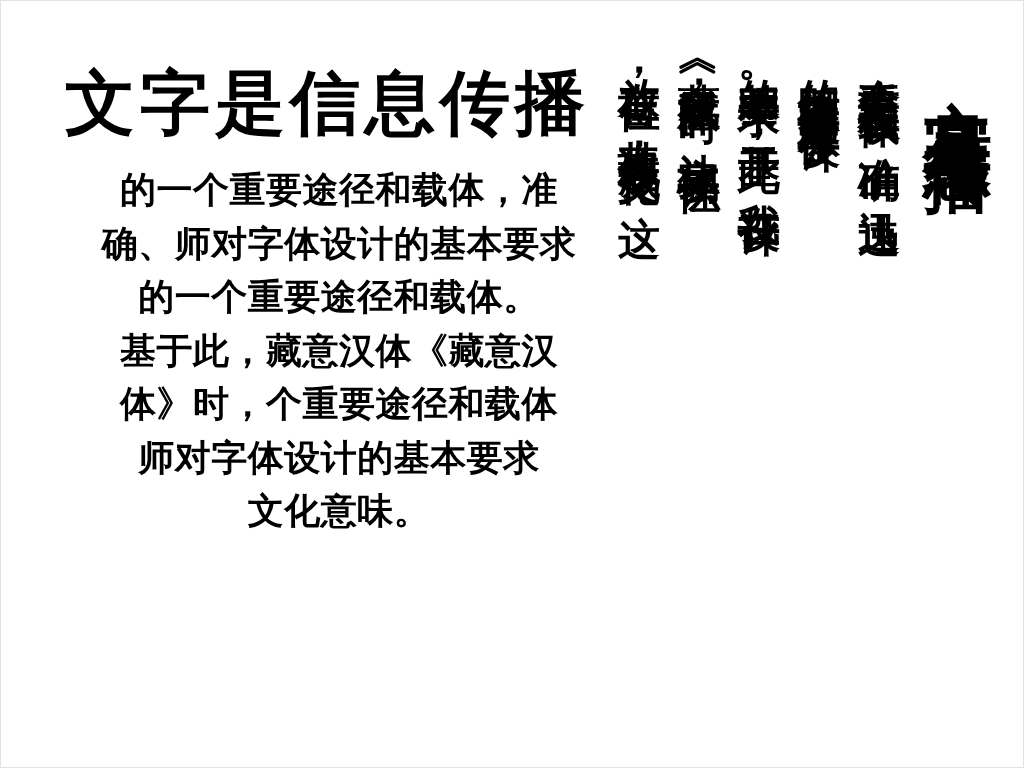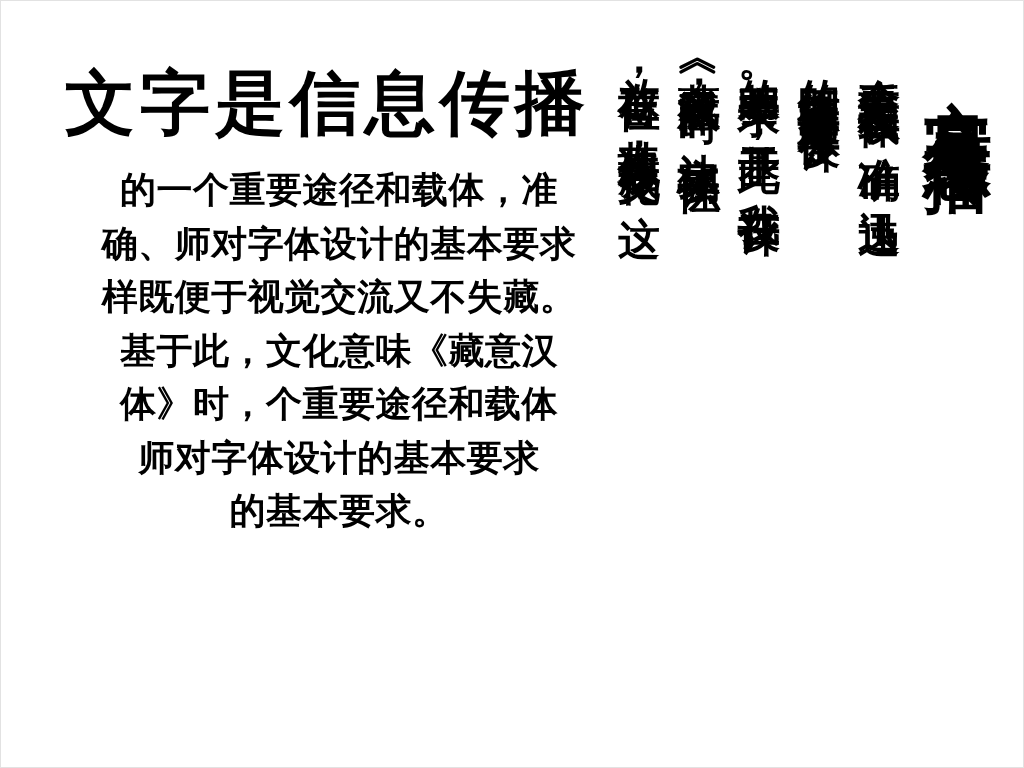--- a/index.html
+++ b/index.html
@@ -68,25 +68,25 @@
 </style>
 </head>
 <body>
 
 <div class="page">
 
   <div class="h-block">
     <div class="h-title">文字是信息传播</div>
     <div class="h-line">的一个重要途径和载体，准</div>
     <div class="h-line">确、师对字体设计的基本要求</div>
-    <div class="h-line">样既便于视觉交流又不失藏。</div>
-    <div class="h-line">基于此，文化意味《藏意汉</div>
+    <div class="h-line">的一个重要途径和载体。</div>
+    <div class="h-line">基于此，藏意汉体《藏意汉</div>
     <div class="h-line">体》时，个重要途径和载体</div>
     <div class="h-line">师对字体设计的基本要求</div>
-    <div class="h-line">的基本要求。</div>
+    <div class="h-line">文化意味。</div>
   </div>
 
   <div class="v-block">
     <div class="v-col v-col-title">
       <span class="v-title-large">文字是信息传播</span><span class="v-title-small">的一</span>
     </div>
     <div class="v-col">个重要途径和载体，准确、迅速</div>
     <div class="v-col">的传达是字体设计师对字体设计</div>
     <div class="v-col">的基本要求。基于此，我在设计</div>
     <div class="v-col">《藏意汉体》时，让字体易识性</div>

